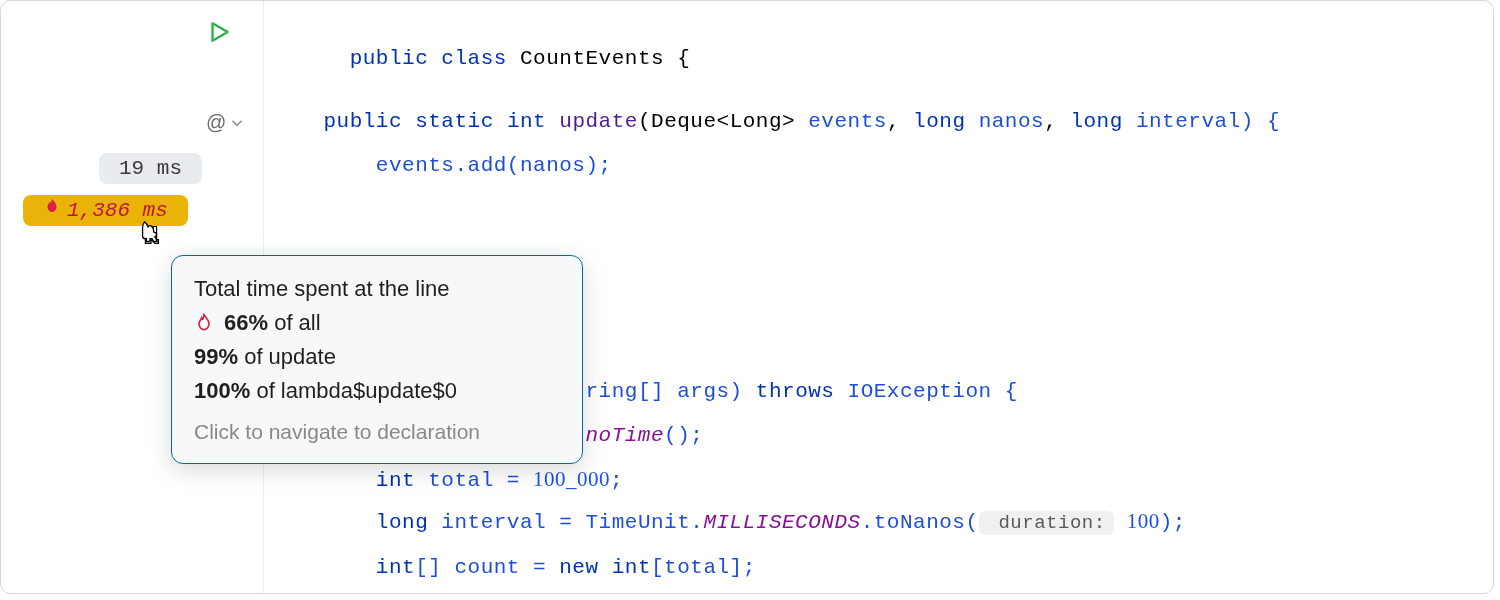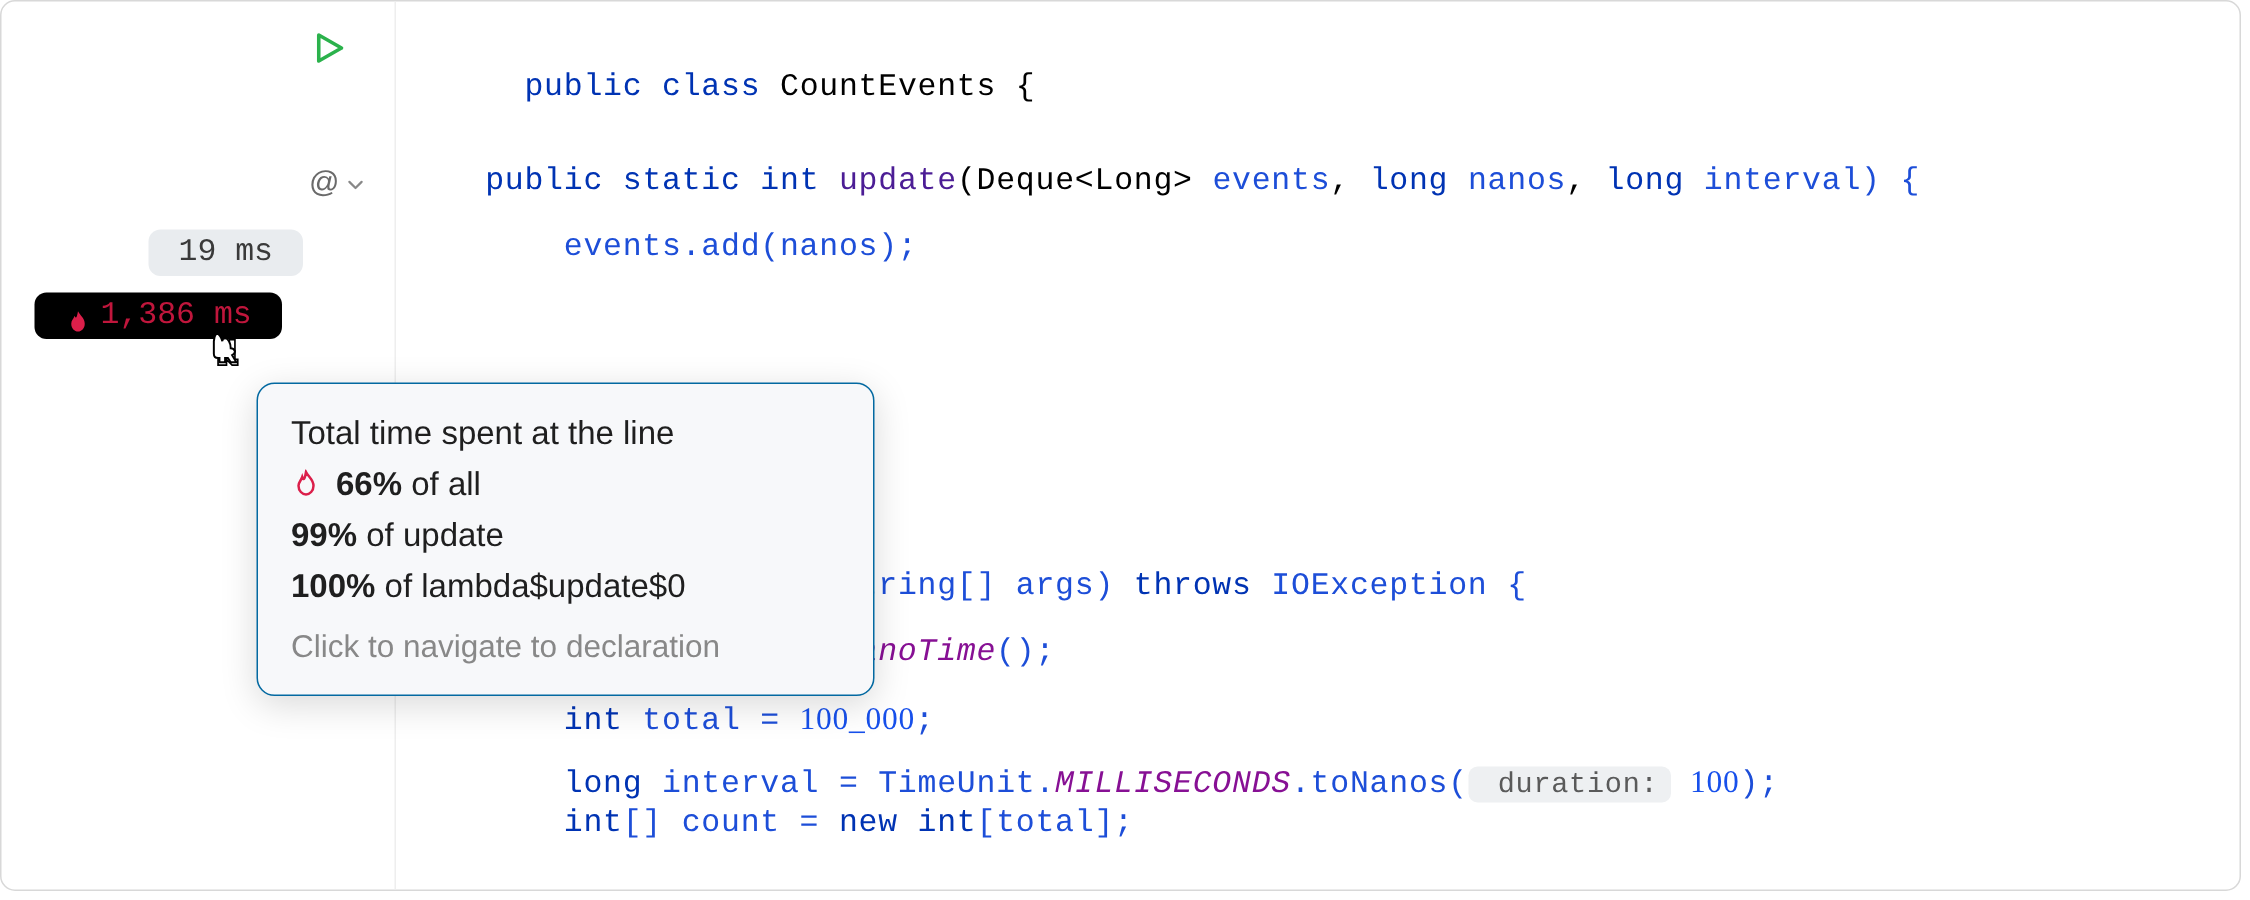--- a/index.html
+++ b/index.html
@@ -61,30 +61,31 @@
     font-family: inherit;
     font-style: normal;
   }
 
   .chip {
     position: absolute;
     border-radius: 8px;
     padding: 2px 20px;
     line-height: 1.3;
     display: inline-flex;
-    align-items: flex-end;
+    align-items: flex-start;
     gap: 6px;
   }
   .chip-gray {
     background: #e9ecef;
     color: #3a3a3a;
   }
   .chip-red {
-    background: #000000;
+    background: #eab308;
     color: #c0163c;
+    font-style: italic;
   }
 
   .tooltip {
     position: absolute;
     background: #f7f8fa;
     border: 1px solid #0369a1;
     border-radius: 12px;
     box-shadow: 0 6px 24px rgba(0,0,0,0.15);
     padding: 16px 8px 14px 22px;
     font-family: -apple-system, BlinkMacSystemFont, "Segoe UI", Arial, sans-serif;
@@ -173,21 +174,21 @@
     <div class="line" style="top:256px;text-align:center;"><span>        </span>   <span class="id">ts</span><span class="id">.size();</span></div>
 
     <div class="line" style="top:378px;"><span>            </span><span class="kw">void</span> <span class="mtd">main</span><span class="id">(String[] args) </span><span class="kw">throws</span><span class="id"> IOException {</span></div>
 
     <div class="line" style="top:422px;"><span>             = System.</span><span class="static-it">nanoTime</span><span class="id">();</span></div>
 
     <div class="line" style="top:466px;">        <span class="kw">int</span><span class="id"> total = </span><span class="num">100_000</span><span class="id">;</span></div>
 
     <div class="line" style="top:508px;">        <span class="kw">long</span><span class="id"> interval = TimeUnit.</span><span class="static-it">MILLISECONDS</span><span class="id">.toNanos(</span><span class="hint"> duration:</span><span class="id"> </span><span class="num">100</span><span class="id">);</span></div>
 
-    <div class="line" style="top:536px;">        <span class="kw">int</span><span class="id">[] count = </span><span class="kw">new</span><span class="id"> </span><span class="kw">int</span><span class="id">[total];</span></div>
+    <div class="line" style="top:554px;">        <span class="kw">int</span><span class="id">[] count = </span><span class="kw">new</span><span class="id"> </span><span class="kw">int</span><span class="id">[total];</span></div>
   </div>
 
   <div class="tooltip" style="left:170px; top:254px; width:380px;">
     <div>Total time spent at the line</div>
     <div class="row">
       <svg width="20" height="20" viewBox="0 0 24 24">
         <path d="M12 2 C14 6 18 8 18 13 C18 17 15 20 12 20 C9 20 6 17 6 13 C6 10 8 9 9 6 C10 9 11 8 12 2 Z" fill="none" stroke="#db1f4a" stroke-width="2"></path>
       </svg>
       <span><strong>66%</strong><span> of all</span></span>
     </div>

